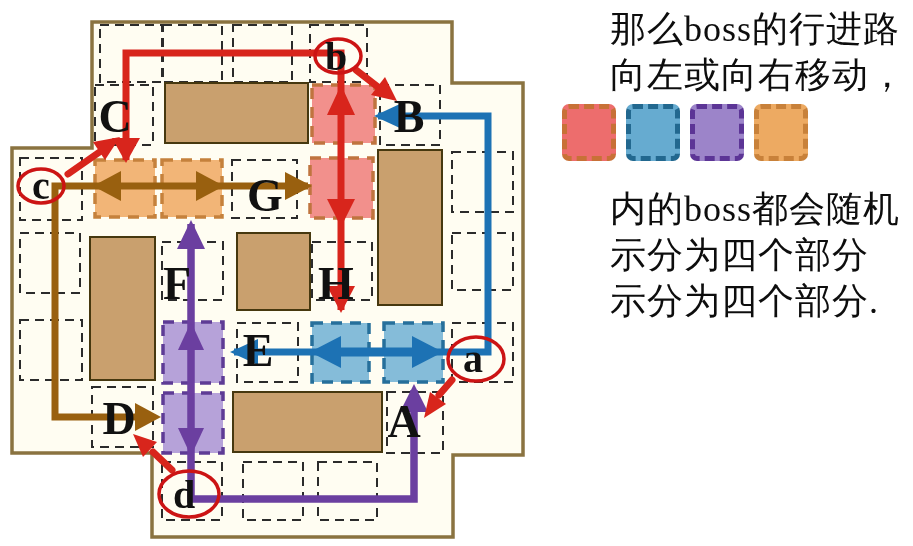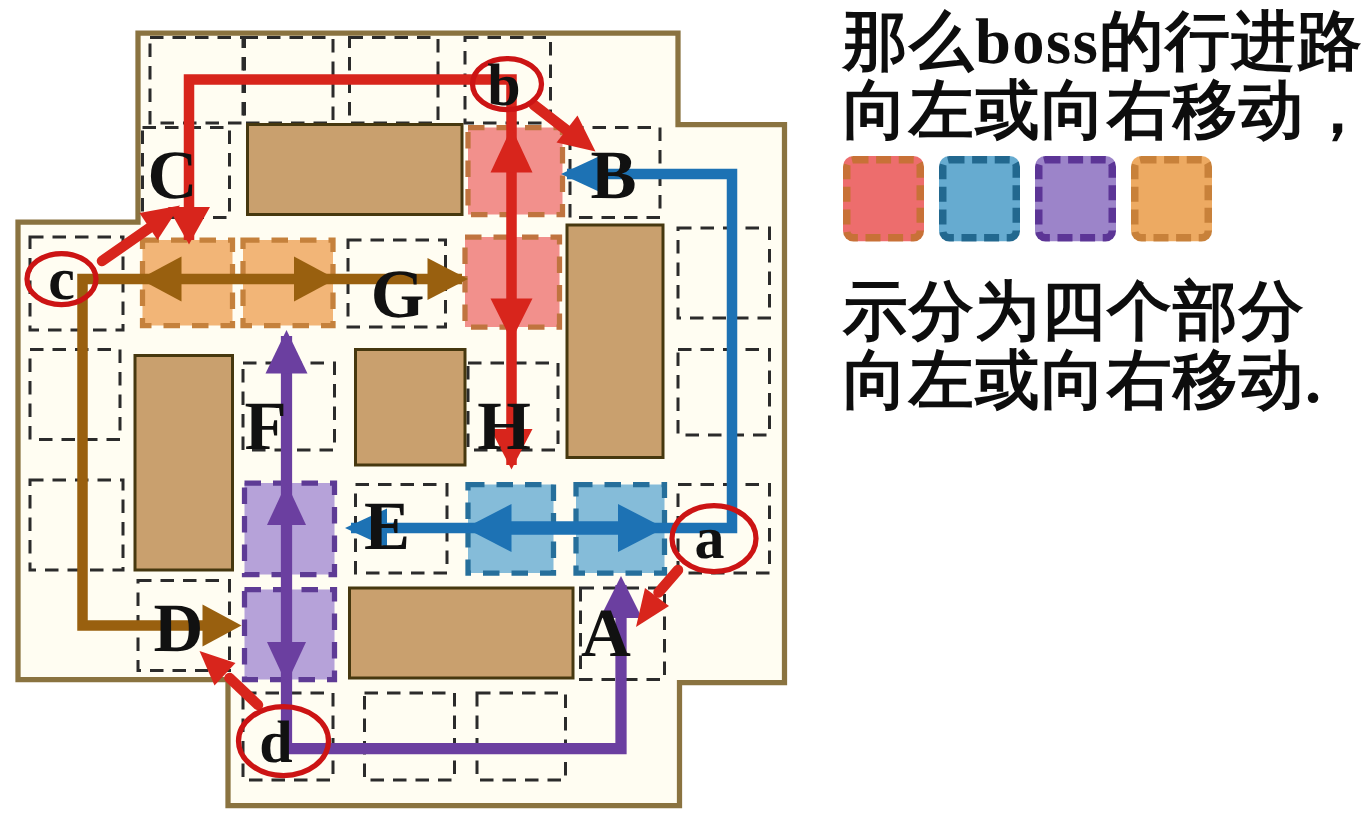--- a/index.html
+++ b/index.html
@@ -5,21 +5,21 @@
   html,body{margin:0;padding:0;background:#ffffff;}
   #page{position:relative;width:913px;height:546px;background:#ffffff;overflow:hidden;
         font-family:"Liberation Serif","DejaVu Serif",serif;}
   #map-svg{position:absolute;left:0;top:0;}
   .gc{fill:none;stroke:#2b2b2b;stroke-width:2;stroke-dasharray:9 6;}
   .zc{stroke-width:3.5;stroke-dasharray:11 8;}
   .pf{fill:#c9a06e;stroke:#46380f;stroke-width:2;}
   .wl{font:700 46px "Liberation Serif","DejaVu Serif",serif;fill:#111;}
   .ml{font:700 40px "Liberation Serif","DejaVu Serif",serif;fill:#111;}
   .panel{position:absolute;left:562px;top:6px;width:348px;color:#0d0d0d;}
-  .pline{font-size:43px;line-height:46px;font-weight:700;letter-spacing:1px;white-space:nowrap;}
+  .pline{font-size:36px;line-height:46px;font-weight:400;letter-spacing:1px;white-space:nowrap;margin-left:48px;}
   .legend-row{display:flex;align-items:center;height:64px;margin-top:2px;}
   .sq{display:inline-block;width:44px;height:47px;border:5px dashed #000;border-radius:7px;margin-right:10px;flex:0 0 auto;}
   .para2{margin-top:22px;}
 </style>
 </head>
 <body>
 
 <div id="page">
 
   <svg id="map-svg" width="560" height="546" viewBox="0 0 560 546">
@@ -142,18 +142,19 @@
   <div class="panel">
     <div class="pline">那么boss的行进路</div>
     <div class="pline">向左或向右移动，</div>
     <div class="legend-row">
       <span class="sq" style="background-color: rgb(237, 109, 109); border-color: rgb(200, 113, 55);"></span>
       <span class="sq" style="background-color: rgb(102, 171, 208); border-color: rgb(34, 104, 143);"></span>
       <span class="sq" style="background-color: rgb(156, 132, 201); border-color: rgb(92, 53, 150);"></span>
       <span class="sq" style="background-color: rgb(237, 170, 98); border-color: rgb(200, 129, 58);"></span>
     </div>
     <div class="para2">
+      <div class="pline">内的boss都会随机</div>
       <div class="pline">示分为四个部分</div>
-      <div class="pline">向左或向右移动.</div>
+      <div class="pline">示分为四个部分.</div>
     </div>
   </div>
 
 </div>
 
 </body></html>

